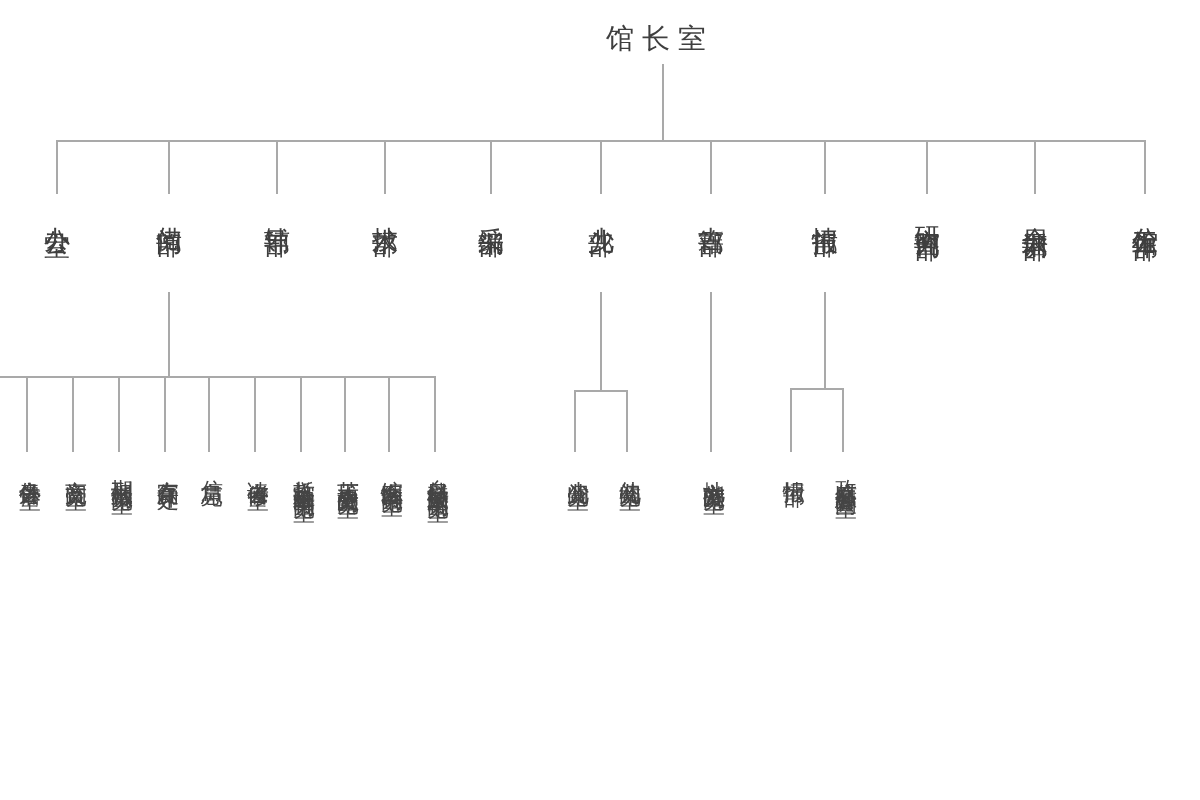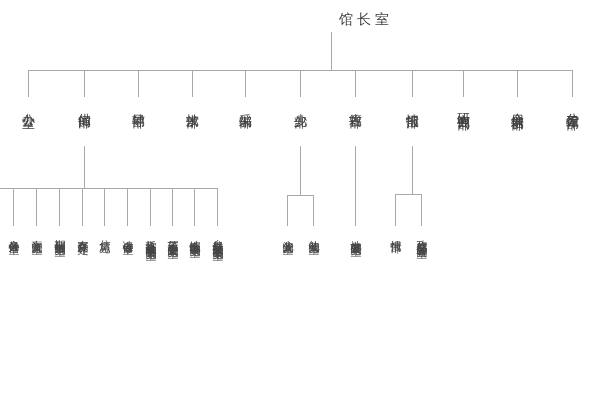--- a/index.html
+++ b/index.html
@@ -6,21 +6,20 @@
   #chart{
     position:relative;width:600px;height:400px;background:#ffffff;
     font-family:"Liberation Serif","DejaVu Serif",serif;overflow:hidden;
   }
   .line{position:absolute;background:#a9a9a9;}
   .line-h{height:1px;}
   .line-v{width:1px;}
   .label-h{
     position:absolute;color:#3f3f3f;font-size:14px;letter-spacing:4px;
     white-space:nowrap;
-    margin-left:36px;
   }
   .label-v{
     position:absolute;color:#3f3f3f;font-size:13px;letter-spacing:1px;
     writing-mode:vertical-rl;text-orientation:upright;
     width:14px;line-height:14px;white-space:nowrap;
   }
   .label-v.sub{
     font-size:11px;letter-spacing:1px;width:13px;line-height:13px;color:#454545;
   }
 </style>

